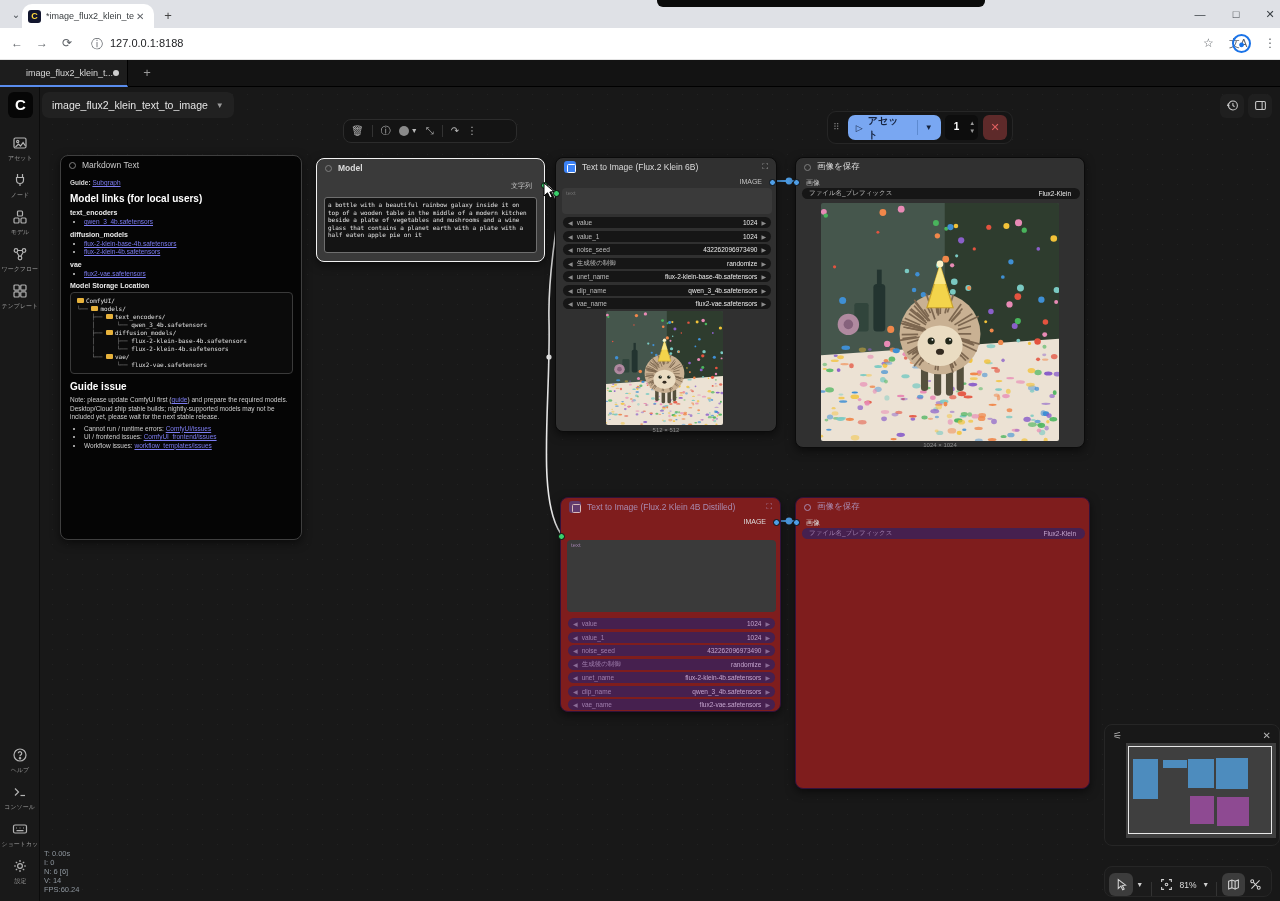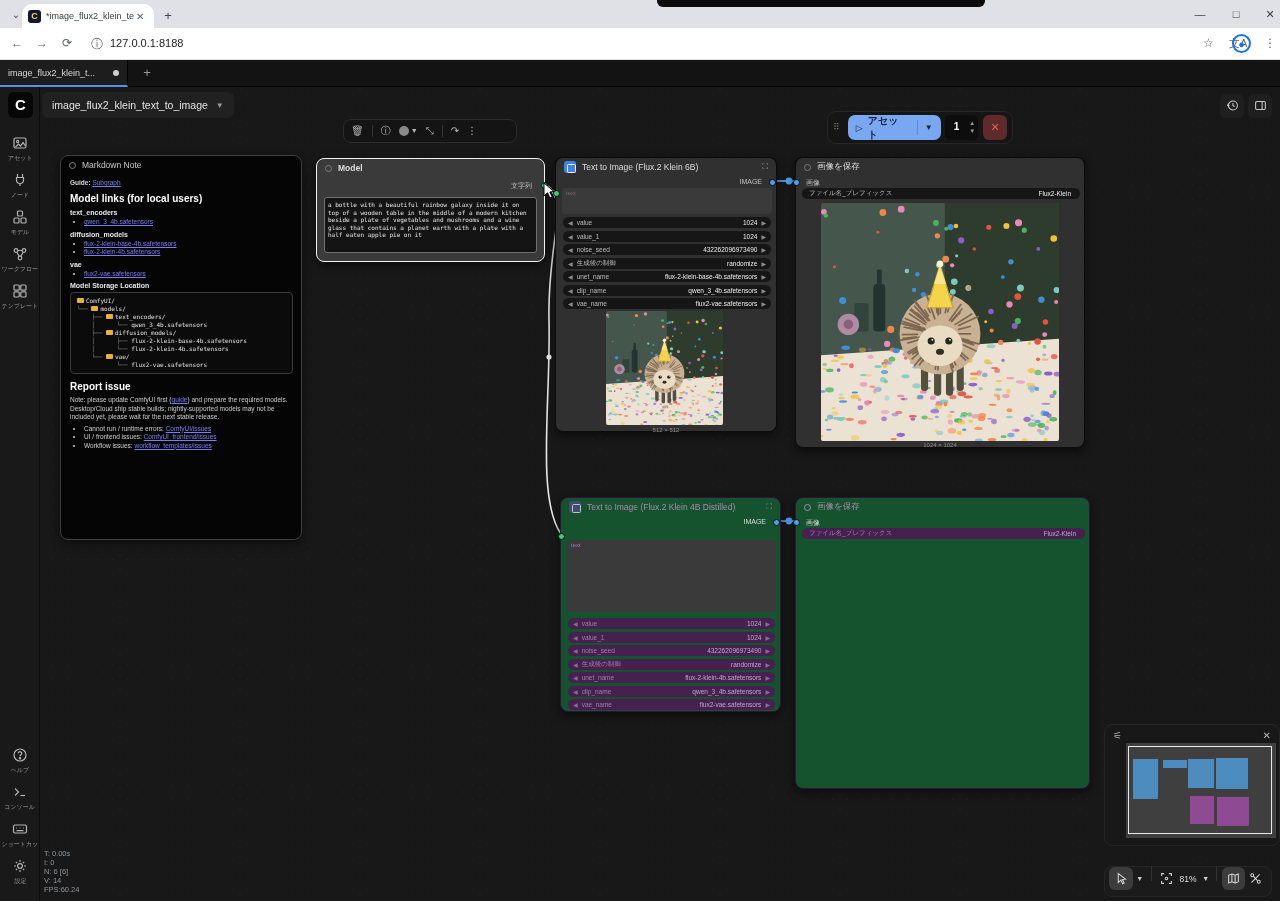--- a/index.html
+++ b/index.html
@@ -19,21 +19,21 @@
   .winctl { top:6px; width:16px; height:16px; color:#3a3f44; font-size:11px; text-align:center; line-height:16px; }
   .addrbar { left:0; top:28px; width:1280px; height:32px; background:#ffffff; border-bottom:1px solid #e3e3e3; }
   .navico { top:36px; font-size:12px; color:#5f6368; width:18px; text-align:center; }
   .urltext { left:110px; top:37px; font-size:11px; color:#202124; }
   .addr-r { top:36px; font-size:11px; color:#5f6368; }
   .avatar-ic { left:1232px; top:34px; width:19px; height:19px; border-radius:50%; border:2px solid #1a73e8; color:#1a73e8; font-size:11px; text-align:center; line-height:16px; }
 
   
   .ctabbar { left:0; top:60px; width:1280px; height:27px; background:#131313; border-bottom:1px solid #000; }
   .ctab { left:0; top:60px; width:128px; height:27px; background:#1d1d1d; border-right:1px solid #000; border-bottom:2px solid #5a8dee; display:flex; align-items:center; padding:0 8px; }
-  .ctab-title { font-size:9px; color:#d8d8d8; white-space:nowrap; overflow:hidden; flex:1; }
+  .ctab-title { font-size:9px; color:#d8d8d8; white-space:nowrap; overflow:hidden; flex:1;text-align:right; }
   .ctab-dot { width:6px; height:6px; border-radius:50%; background:#cfcfcf; flex:0 0 6px; }
   .ctab-plus { left:138px; top:64px; width:18px; height:18px; color:#9a9a9a; font-size:13px; text-align:center; line-height:18px; }
 
   
   .canvas { left:0; top:87px; width:1280px; height:814px; background:#181818;
     background-image:radial-gradient(circle, #222 0.8px, transparent 0.9px); background-size:15px 15px; }
 
   
   .sidebar { left:0; top:87px; width:40px; height:814px; background:#191919; border-right:1px solid #0c0c0c; z-index:5; }
   .sb-item { width:40px; display:flex; flex-direction:column; align-items:center; margin-bottom:9px; }
@@ -78,21 +78,21 @@
   .slotlabel { position:absolute; font-size:7px; color:#c3c3c3; }
   .wrow { position:relative; height:11px; background:#161616; border-radius:5.5px; margin-bottom:2.5px; display:flex; align-items:center; padding:0 5px; }
   .wrow .wa { font-size:6px; color:#8d8d8d; }
   .wrow .wn { font-size:6.5px; color:#bdbdbd; margin-left:4px; flex:1; white-space:nowrap; }
   .wrow .wv { font-size:6.5px; color:#ececec; margin-right:4px; white-space:nowrap; }
   .sizelabel { position:absolute; font-size:6px; color:#8d8d8d; text-align:center; width:100%; }
   .imgbox { position:absolute; border-radius:2px; overflow:hidden; }
   .imgbox svg { width:100%; height:100%; display:block; }
 
   
-  .muted { background:#14532d; border-color:#31123a; }
+  .muted { background:#7f1d1d; border-color:#31123a; }
   .muted .ntitle { color:#a98bb1; }
   .muted .ndot { border-color:#a98bb1; }
   .muted .wrow { background:#46204f; }
   .muted .wrow .wn { color:#a07fae; } .muted .wrow .wv { color:#c3a4cd; } .muted .wrow .wa { color:#8a6b96; }
   .mtext { background:#6d3a75; }
 
   
   .mdnote { background:#050505; border:1px solid #3f3f3f; }
   .md-body { position:absolute; left:9px; top:22px; right:8px; color:#cfcfcf; }
   .md-line { font-size:6.5px; line-height:9px; color:#d6d6d6; }
@@ -127,21 +127,21 @@
   .links { left:0; top:0; width:1280px; height:901px; z-index:1; pointer-events:none; }
 
   
   .minimap { left:1104px; top:724px; width:176px; height:122px; background:#181818; border:1px solid #262626; border-radius:8px; z-index:8; }
   .mm-ic { position:absolute; color:#b5b5b5; font-size:10px; }
   .mm-map { position:absolute; left:21px; top:18px; width:150px; height:95px; background:#3f3f3f; }
   .mm-view { position:absolute; left:2px; top:3px; width:144px; height:88px; border:1.5px solid #e8e8e8; }
   .mm-rect { position:absolute; }
 
   
-  .brbar { left:1104px; top:866px; width:168px; height:31px; background:#1b1b1b; border:1px solid #262626; border-radius:8px; display:flex; align-items:flex-start; padding:0 4px; z-index:8; }
+  .brbar { left:1104px; top:866px; width:168px; height:31px; background:#1b1b1b; border:1px solid #262626; border-radius:8px; display:flex; align-items:flex-end; padding:0 4px; z-index:8; }
   .br-btn { height:23px; border-radius:6px; display:flex; align-items:center; justify-content:center; color:#cfcfcf; }
   .br-active { background:#3c3c3c; }
   .br-zoom { font-size:8.5px; color:#dedede; }
   .br-div { width:1px; height:14px; background:#333; margin:0 5px; }
   .br-btn svg { width:13px; height:13px; stroke:#d2d2d2; fill:none; stroke-width:1.3; }
 
   .cursor { left:543px; top:182px; z-index:9; width:14px; height:18px; }
 </style>
 </head>
 <body>
@@ -319,41 +319,41 @@
     <span class="num">1</span>
     <span class="st" style="top:5px">▲</span>
     <span class="st" style="top:13px">▼</span>
   </div>
   <div class="cancelbtn">✕</div>
 </div>
 
 <div class="node mdnote" style="left:60px; top:155px; width:242px; height:385px">
   <div class="nhead">
     <span class="ndot"></span>
-    <span class="ntitle" style="font-weight:normal; color:#c9c9c9">Markdown Note</span>
+    <span class="ntitle" style="font-weight:normal; color:#c9c9c9">Markdown Text</span>
   </div>
   <div class="md-body">
     <div class="md-line"><b>Guide: </b><span class="md-link">Subgraph</span></div>
     <div class="md-h1">Model links (for local users)</div>
     <div class="md-b">text_encoders</div>
     <ul class="md-ul">
         <li class="md-li"><span class="md-link">qwen_3_4b.safetensors</span></li>
       </ul>
     <div class="md-b">diffusion_models</div>
     <ul class="md-ul">
       <li class="md-li"><span class="md-link">flux-2-klein-base-4b.safetensors</span></li>
       <li class="md-li"><span class="md-link">flux-2-klein-4b.safetensors</span></li>
     </ul>
     <div class="md-b">vae</div>
     <ul class="md-ul">
         <li class="md-li"><span class="md-link">flux2-vae.safetensors</span></li>
       </ul>
     <div class="md-b">Model Storage Location</div>
     <div class="md-code" id="tree"><div><span style="color: rgb(138, 138, 138);"></span><span class="fld"></span><span>ComfyUI/</span></div><div><span style="color: rgb(138, 138, 138);">└── </span><span class="fld"></span><span>models/</span></div><div><span style="color: rgb(138, 138, 138);">    ├── </span><span class="fld"></span><span>text_encoders/</span></div><div><span style="color: rgb(138, 138, 138);">    │      └── </span><span>qwen_3_4b.safetensors</span></div><div><span style="color: rgb(138, 138, 138);">    ├── </span><span class="fld"></span><span>diffusion_models/</span></div><div><span style="color: rgb(138, 138, 138);">    │      ├── </span><span>flux-2-klein-base-4b.safetensors</span></div><div><span style="color: rgb(138, 138, 138);">    │      └── </span><span>flux-2-klein-4b.safetensors</span></div><div><span style="color: rgb(138, 138, 138);">    └── </span><span class="fld"></span><span>vae/</span></div><div><span style="color: rgb(138, 138, 138);">           └── </span><span>flux2-vae.safetensors</span></div></div>
-    <div class="md-h2">Report issue</div>
+    <div class="md-h2">Guide issue</div>
     <div class="md-p"><span>Note: please update ComfyUI first (</span><span class="md-link">guide</span><span>) and prepare the required models. Desktop/Cloud ship stable builds; nightly-supported models may not be included yet, please wait for the next stable release.</span></div>
     <ul class="md-ul" style="margin-top:3px">
       <li class="md-li"><span>Cannot run / runtime errors: </span><span class="md-link">ComfyUI/issues</span></li>
       <li class="md-li"><span>UI / frontend issues: </span><span class="md-link">ComfyUI_frontend/issues</span></li>
       <li class="md-li"><span>Workflow issues: </span><span class="md-link">workflow_templates/issues</span></li>
     </ul>
   </div>
 </div>
 
 <div class="node promptnode" style="left:316px; top:158px; width:229px; height:104px">

